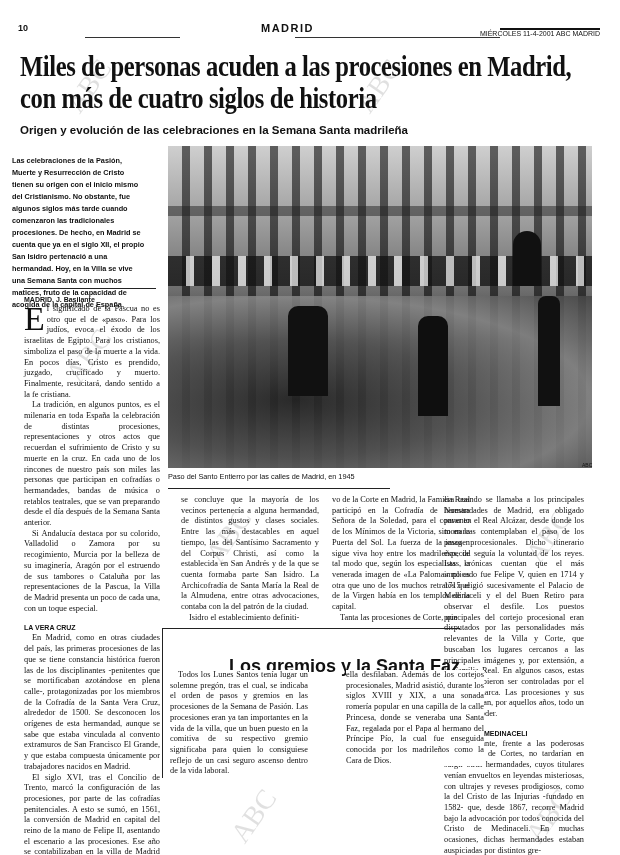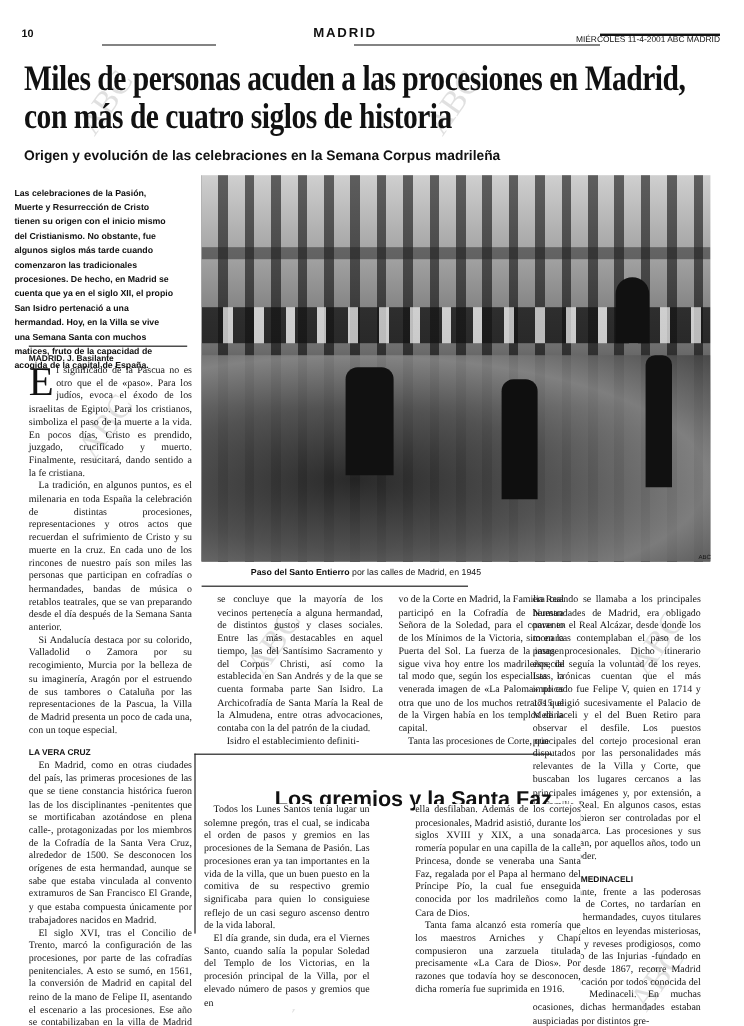--- a/index.html
+++ b/index.html
@@ -35,21 +35,21 @@
   .photo .band { position: absolute; left: 0; right: 0; }
   .photo .b1 { top: 60px; height: 10px; background: #222; opacity: .5; }
   .photo .b2 { top: 110px; height: 30px; background: repeating-linear-gradient(90deg, #111 0 18px, #e8e8e8 18px 26px); opacity: .75; }
   .photo .arch { position: absolute; left: 345px; top: 85px; width: 28px; height: 55px; background: #111; border-radius: 14px 14px 0 0; }
   .photo .crowd { position: absolute; left: 0; right: 0; top: 150px; bottom: 0; background: radial-gradient(ellipse at 30% 60%, #222 0%, #555 40%, #888 70%, #444 100%); opacity: .85; }
   .photo .fig1 { position: absolute; left: 370px; top: 150px; width: 22px; height: 110px; background: #111; border-radius: 8px 8px 0 0; }
   .photo .fig2 { position: absolute; left: 120px; top: 160px; width: 40px; height: 90px; background: #111; border-radius: 10px 10px 0 0; }
   .photo .fig3 { position: absolute; left: 250px; top: 170px; width: 30px; height: 100px; background: #0f0f0f; border-radius: 10px 10px 0 0; }
   .photo-credit { position: absolute; left: 582px; top: 462px; font: 5px "Liberation Sans", sans-serif; }
   .caption { position: absolute; left: 168px; top: 472px; font: 7.3px "Liberation Sans", sans-serif; }
-  .caption b { font-weight: bold; margin-left: 41px; }
+  .caption b { font-weight: normal; }
   .cap-rule { position: absolute; left: 168px; top: 488px; width: 222px; border-top: 1px solid #222; }
 
   .sub-headline-box { position: absolute; left: 162px; top: 628px; width: 298px; height: 115px; border-top: 1px solid #222; border-left: 1px solid #222; }
   .sub-headline { position: absolute; left: 170px; top: 644px; width: 290px; text-align: right; font: bold 18px "Liberation Sans", sans-serif; margin-top: 12px; }
 
   .wm { position: absolute; font: 28px "Liberation Serif", serif; color: rgba(0,0,0,0.12); transform: rotate(-55deg); pointer-events: none; }
 </style>
 </head>
 <body>
 
@@ -65,21 +65,21 @@
 <div class="topbar">
   <div class="page-num">10</div>
   <div class="rule-left"></div>
   <div class="section">MADRID</div>
   <div class="rule-mid"></div>
   <div class="rule-right" style="left:500px;width:100px;top:28px;"></div>
   <div class="dateline" style="left:470px;top:30px;width:130px;right:auto;">MIÉRCOLES 11-4-2001 ABC MADRID</div>
 </div>
 
 <h1 class="headline">Miles de personas acuden a las procesiones en Madrid, con más de cuatro siglos de historia</h1>
-<div class="subhead">Origen y evolución de las celebraciones en la Semana Corpus madrileña</div>
+<div class="subhead">Origen y evolución de las celebraciones en la Semana Santa madrileña</div>
 
 <div class="intro">Las celebraciones de la Pasión, Muerte y Resurrección de Cristo tienen su origen con el inicio mismo del Cristianismo. No obstante, fue algunos siglos más tarde cuando comenzaron las tradicionales procesiones. De hecho, en Madrid se cuenta que ya en el siglo XII, el propio San Isidro pertenació a una hermandad. Hoy, en la Villa se vive una Semana Santa con muchos matices, fruto de la capacidad de acogida de la capital de España.</div>
 <div class="intro-rule"></div>
 
 <div class="col" style="left:24px;top:296px;width:136px;">
   <div class="byline">MADRID. J. Basilante</div>
   <p class="noind"><span class="dropcap">E</span><span>l significado de la Pascua no es otro que el de «paso». Para los judíos, evoca el éxodo de los israelitas de Egipto. Para los cristianos, simboliza el paso de la muerte a la vida. En pocos días, Cristo es prendido, juzgado, crucificado y muerto. Finalmente, resucitará, dando sentido a la fe cristiana.</span></p>
   <p>La tradición, en algunos puntos, es el milenaria en toda España la celebración de distintas procesiones, representaciones y otros actos que recuerdan el sufrimiento de Cristo y su muerte en la cruz. En cada uno de los rincones de nuestro país son miles las personas que participan en cofradías o hermandades, bandas de música o retablos teatrales, que se van preparando desde el día después de la Semana Santa anterior.</p>
   <p>Si Andalucía destaca por su colorido, Valladolid o Zamora por su recogimiento, Murcia por la belleza de su imaginería, Aragón por el estruendo de sus tambores o Cataluña por las representaciones de la Pascua, la Villa de Madrid presenta un poco de cada una, con un toque especial.</p>
   <p class="subsec">LA VERA CRUZ</p>
@@ -114,18 +114,16 @@
   <p class="noind">era cuando se llamaba a los principales hermandades de Madrid, era obligado parar en el Real Alcázar, desde donde los monarcas contemplaban el paso de los pasos procesionales. Dicho itinerario especial seguía la voluntad de los reyes. Las crónicas cuentan que el más implicado fue Felipe V, quien en 1714 y 1715 eligió sucesivamente el Palacio de Medinaceli y el del Buen Retiro para observar el desfile. Los puestos principales del cortejo procesional eran disputados por las personalidades más relevantes de la Villa y Corte, que buscaban los lugares cercanos a las principales imágenes y, por extensión, a la Familia Real. En algunos casos, estas disputas debieron ser controladas por el propio monarca. Las procesiones y sus cofradías eran, por aquellos años, todo un centro de poder.</p>
   <p class="subsec">CRISTO DE MEDINACELI</p>
   <p>No obstante, frente a las poderosas procesiones de Cortes, no tardarían en surgir otras hermandades, cuyos titulares venían envueltos en leyendas misteriosas, con ultrajes y reveses prodigiosos, como la del Cristo de las Injurias -fundado en 1582- que, desde 1867, recorre Madrid bajo la advocación por todos conocida del Cristo de Medinaceli. En muchas ocasiones, dichas hermandades estaban auspiciadas por distintos gre-</p>
 </div>
 
 <div class="sub-headline-box" style="height:150px;"></div>
 <div class="sub-headline">Los gremios y la Santa Faz</div>
 
 <div class="col" style="left:170px;top:670px;width:138px;background:#fff;">
   <p>Todos los Lunes Santos tenía lugar un solemne pregón, tras el cual, se indicaba el orden de pasos y gremios en las procesiones de la Semana de Pasión. Las procesiones eran ya tan importantes en la vida de la villa, que un buen puesto en la comitiva de su respectivo gremio significaba para quien lo consiguiese reflejo de un casi seguro ascenso dentro de la vida laboral.</p>
-  <p>El día grande, sin duda, era el Viernes Santo, cuando salía la popular Soledad del Templo de los Victorias, en la procesión principal de la Villa, por el elevado número de pasos y gremios que en</p>
 </div>
 <div class="col" style="left:314px;top:670px;width:138px;background:#fff;margin-left:32px;">
   <p class="noind">ella desfilaban. Además de los cortejos procesionales, Madrid asistió, durante los siglos XVIII y XIX, a una sonada romería popular en una capilla de la calle Princesa, donde se veneraba una Santa Faz, regalada por el Papa al hermano del Príncipe Pío, la cual fue enseguida conocida por los madrileños como la Cara de Dios.</p>
-  <p>Tanta fama alcanzó esta romería que los maestros Arniches y Chapí compusieron una zarzuela titulada precisamente «La Cara de Dios». Por razones que todavía hoy se desconocen, dicha romería fue suprimida en 1916.</p>
 </div>
 
 </body></html>

